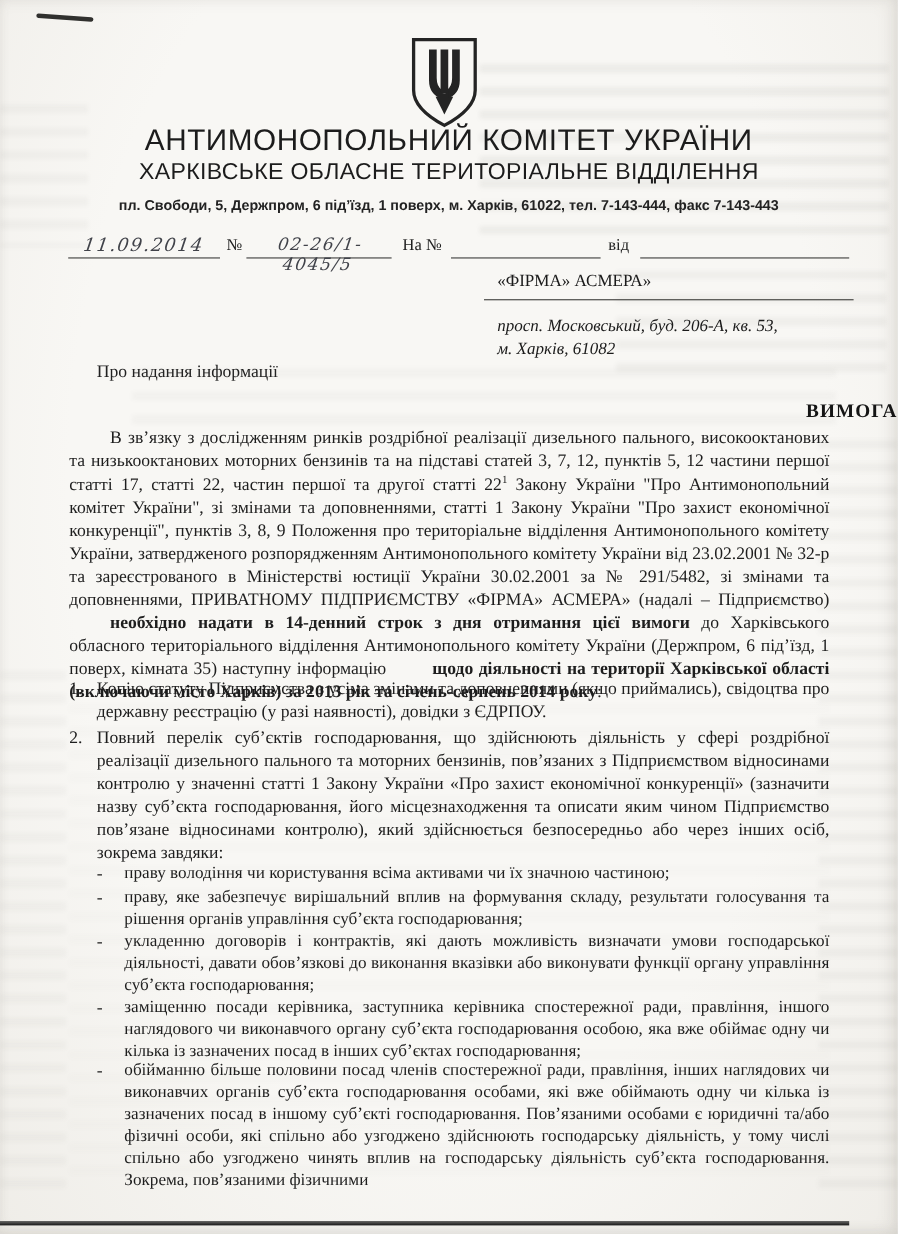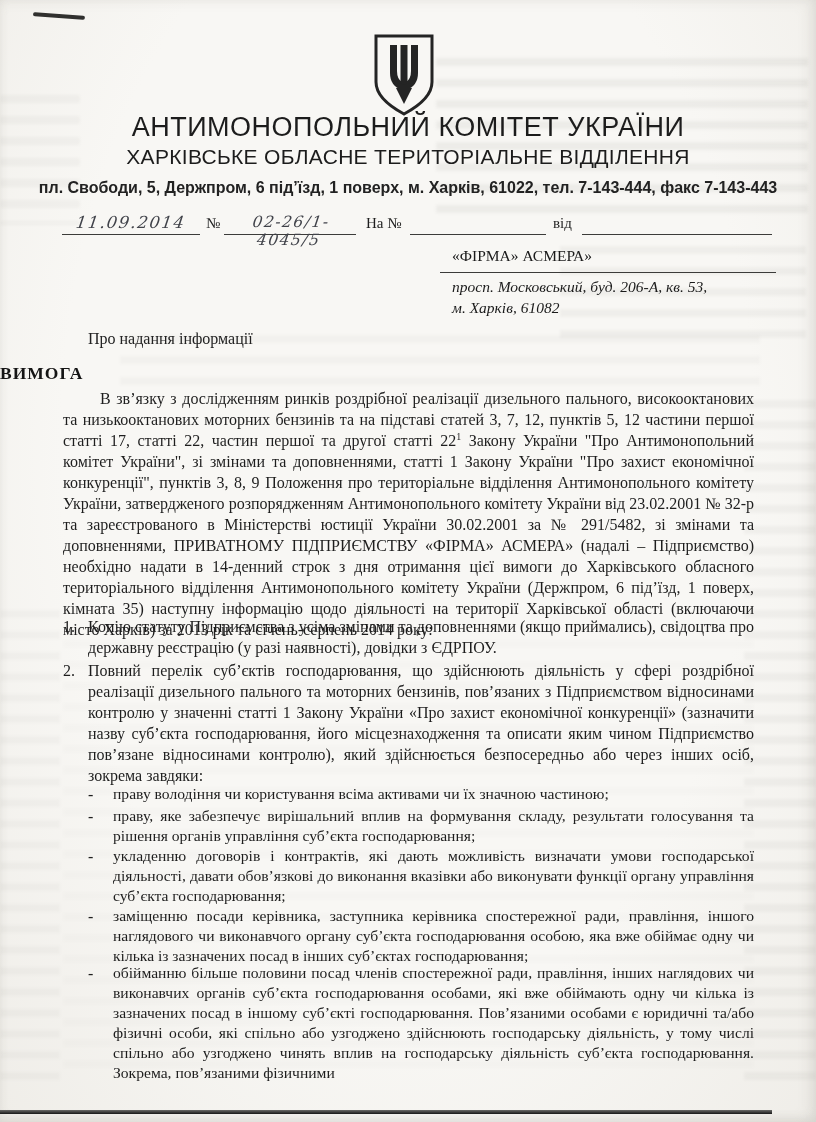--- a/index.html
+++ b/index.html
@@ -13,47 +13,47 @@
         box-shadow:inset -6px 0 14px rgba(120,115,105,.12), inset 0 -4px 10px rgba(120,115,105,.10);}
   
   .bleed{position:absolute;z-index:1;filter:blur(1.7px);
          background:repeating-linear-gradient(180deg,
             rgba(125,124,118,.16) 0 8px, rgba(125,124,118,0) 8px 21px);}
   .txt,.hdr,.abs{position:absolute;z-index:3;text-align:right;}
   .hdr{left:0;width:816px;text-align:center;
        font-family:"Liberation Sans",sans-serif;color:#1c1c1c;}
   .org-name{top:112px;font-size:27px;letter-spacing:.5px;}
   .org-branch{top:145px;font-size:21px;letter-spacing:.3px;}
-  .addr{top:179px;font-size:16px;font-weight:bold;color:#222;}
+  .addr{top:179px;font-size:13px;font-weight:bold;color:#222;}
   .contact{top:197px;font-size:13px;font-weight:bold;color:#222;}
   .mark-dash{position:absolute;left:33px;top:14px;width:52px;height:3.5px;
              background:#30302e;transform:rotate(4deg);z-index:3;border-radius:2px;}
   .emblem{position:absolute;left:366px;top:33px;z-index:3;}
   
   .refrow{position:absolute;top:213px;left:0;width:816px;height:24px;z-index:3;
           font-size:15px;}
   .refcell{position:absolute;top:0;height:21px;border-bottom:1.4px solid #3c3c3a;
            text-align:center;}
   .hand{font-style:italic;font-family:"DejaVu Serif",serif;color:#41434a;
         font-size:16.5px;letter-spacing:1.5px;transform:skewX(-8deg);display:inline-block;}
   .reflabel{position:absolute;top:2px;color:#1e1e1e;}
   
   .recipient{position:absolute;left:440px;top:246px;width:336px;z-index:3;
              font-size:15.5px;color:#1b1b1b;}
   .recipient .l{padding-left:12px;line-height:20px;}
   .recipient .rule{border-bottom:1.5px solid #3c3c3a;padding-bottom:6px;}
   .recipient .it{font-style:italic;line-height:21px;}
   .subject{left:88px;top:330px;font-size:16px;}
-  .doc-title{left:0;top:363px;width:816px;text-align:left;
+  .doc-title{left:0;top:363px;width:816px;text-align:right;
              font-size:17.5px;font-weight:bold;letter-spacing:1px;color:#151515;}
   
   .block{position:absolute;left:63px;width:691px;z-index:3;
          font-size:16px;line-height:21px;text-align:justify;color:#1e1e1e;}
   .indent{text-indent:37px;}
-  .bold{font-weight:normal;}
+  .bold{font-weight:bold;margin-left:37px;}
   sup{font-size:.62em;line-height:0;}
   .li{display:flex;}
   .li .num{flex:0 0 25px;}
   .li .t{flex:1;text-align:justify;}
   .bl{display:flex;}
   .bl .gap{flex:0 0 25px;}
   .bl .dash{flex:0 0 25px;}
   .bl .t{flex:1;text-align:justify;font-size:15.6px;line-height:20px;}
   .bottom-rule{position:absolute;left:0;top:1110px;width:772px;height:4px;z-index:3;
                background:linear-gradient(180deg,#6a6a68,#161616);}
@@ -98,21 +98,21 @@
       <span class="hand" style="font-size:15.5px">02-26/1-4045/5</span>
     </div>
     <span class="reflabel" style="left:366px;text-align:right;">На №</span>
     <div class="refcell" style="left:410px;width:136px;"></div>
     <span class="reflabel" style="left:553px;">від</span>
     <div class="refcell" style="left:582px;width:190px;"></div>
   </div>
 
   <div class="recipient">
     <div class="l rule">«ФІРМА» АСМЕРА»</div>
-    <div class="l it" style="margin-top:3px">просп. Московський, буд. 206-А, кв. 53,</div>
+    <div class="l it" style="margin-top:13px">просп. Московський, буд. 206-А, кв. 53,</div>
     <div class="l it">м. Харків,  61082</div>
   </div>
 
   <div class="txt subject">Про надання інформації</div>
   <div class="txt doc-title">ВИМОГА</div>
 
   <div class="block indent" style="top:388px;"><span>В зв’язку з дослідженням ринків роздрібної реалізації дизельного пального, високооктанових та низькооктанових моторних бензинів та на підставі статей 3, 7, 12, пунктів 5, 12 частини першої статті 17, статті 22, частин першої та другої статті 22</span><sup>1</sup><span> Закону України "Про Антимонопольний комітет України", зі змінами та доповненнями, статті 1 Закону України "Про захист економічної конкуренції", пунктів 3, 8, 9 Положення про територіальне відділення Антимонопольного комітету України, затвердженого розпорядженням Антимонопольного комітету України від 23.02.2001 № 32-р та зареєстрованого в Міністерстві юстиції України 30.02.2001 за № 291/5482, зі змінами та доповненнями, ПРИВАТНОМУ ПІДПРИЄМСТВУ «ФІРМА» АСМЕРА» (надалі – Підприємство) </span><span class="bold">необхідно надати в 14-денний строк з дня отримання цієї вимоги</span><span> до Харківського обласного територіального відділення Антимонопольного комітету України (Держпром, 6 під’їзд, 1 поверх, кімната 35) наступну інформацію </span><span class="bold">щодо діяльності на території Харківської області (включаючи місто Харків) за 2013 рік та січень-серпень 2014 року</span><span>:</span></div>
 
   <div class="block li" style="top:616px;">
     <span class="num">1.</span>

